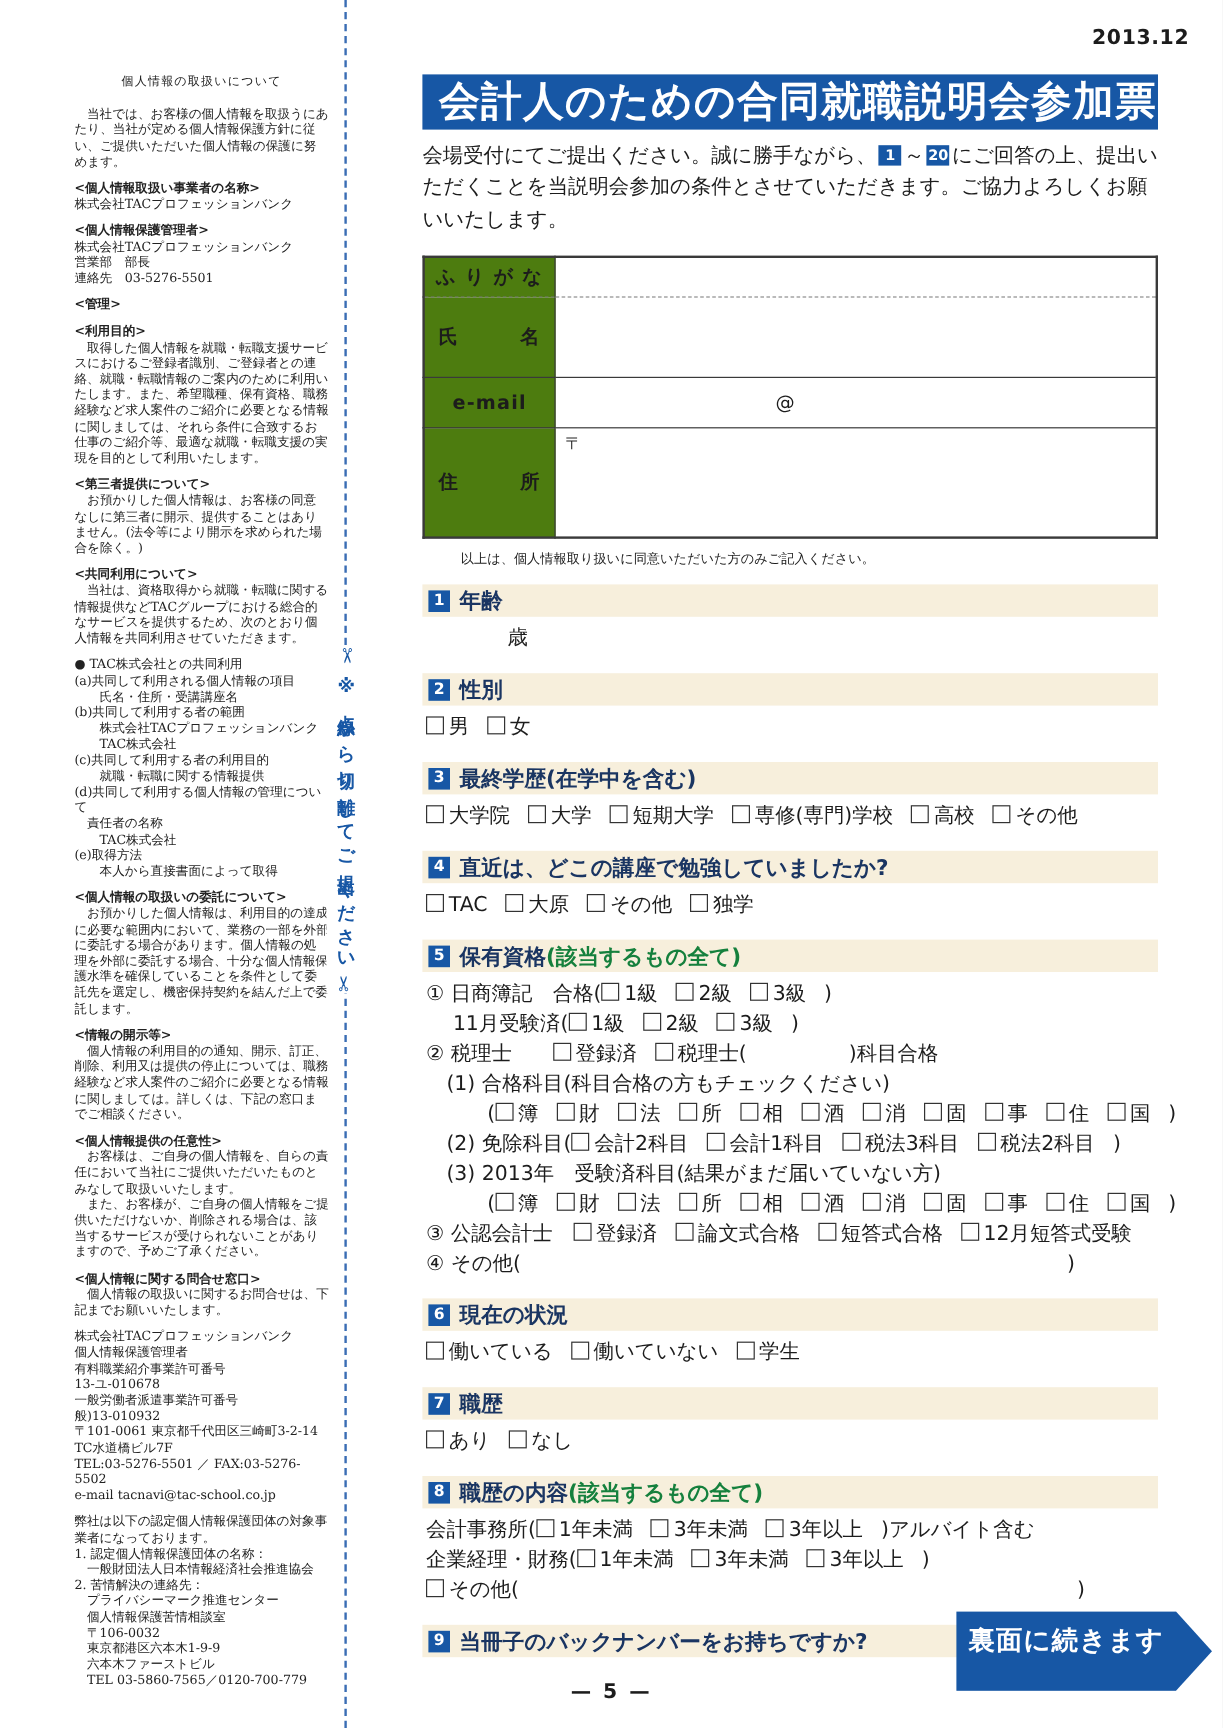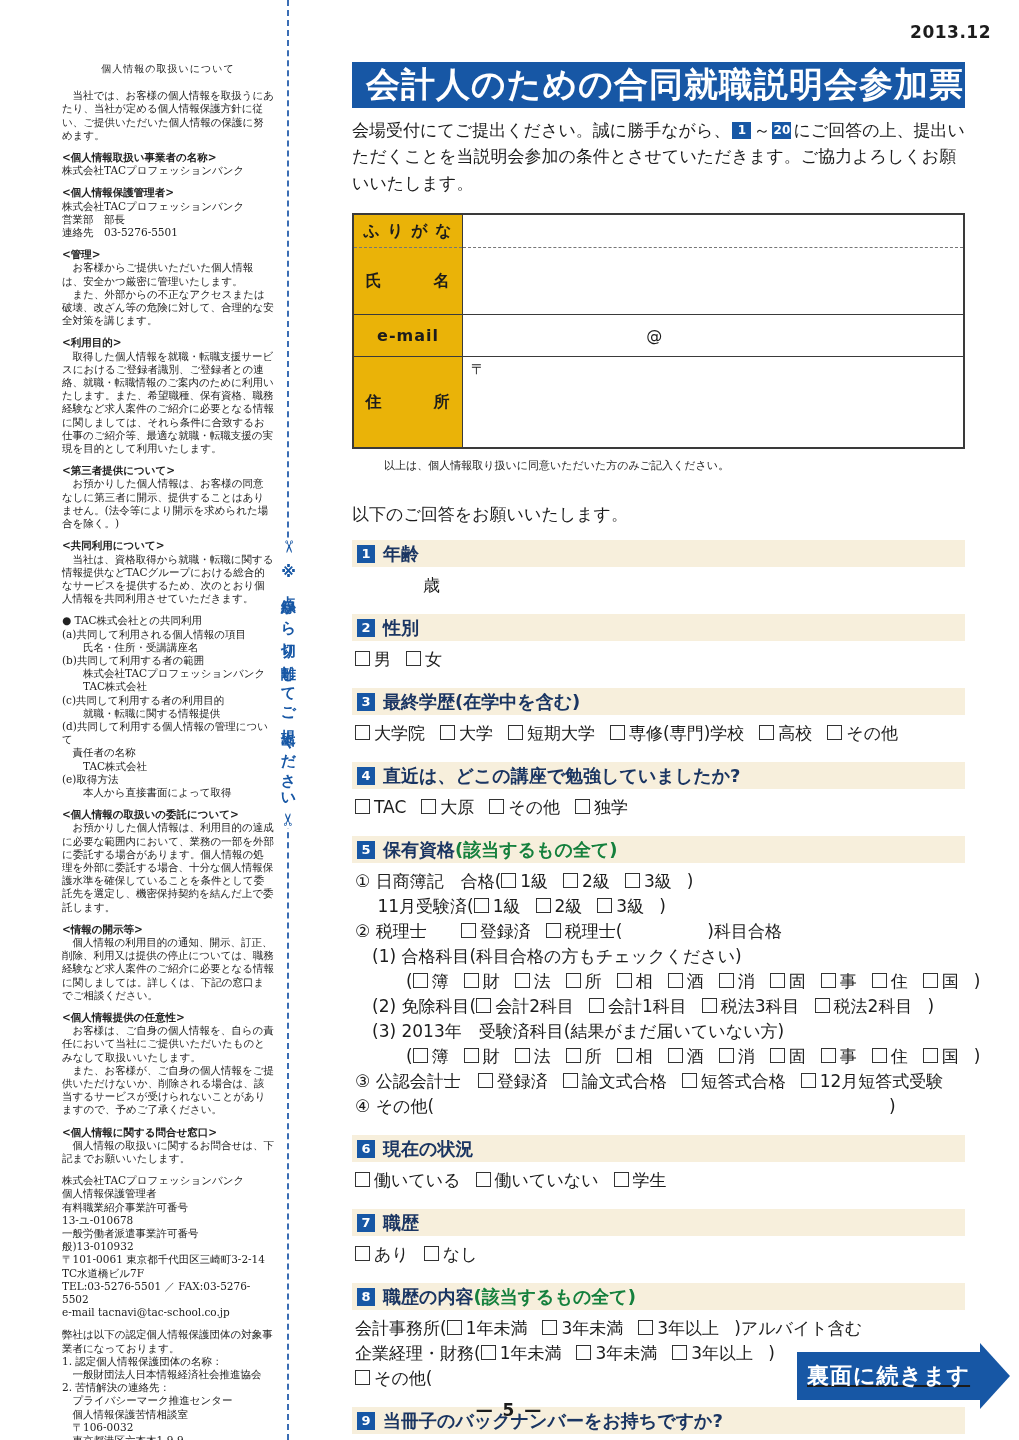--- a/index.html
+++ b/index.html
@@ -31,21 +31,21 @@
 
   .banner{background:#1757a5;color:#fff;height:46px;display:flex;align-items:center;justify-content:center;
           font-size:34px;font-weight:bold;letter-spacing:1px;padding-left:13px;}
   .intro{margin-top:9px;font-size:17px;line-height:1.55;}
   .badge{display:inline-block;background:#1757a5;color:#fff;font-size:12px;font-weight:bold;
          min-width:17px;height:17px;line-height:17px;text-align:center;vertical-align:2px;margin:0 2px;padding:0 1px;}
 
   
   table.app{border-collapse:collapse;width:613px;margin-top:7px;border:2px solid #3a3a3a;}
   table.app td{border:1.5px solid #3a3a3a;}
-  td.lbl{background:#eab308;width:106px;text-align:center;font-weight:bold;font-size:16px;letter-spacing:1px;}
+  td.lbl{background:#4d7c0f;width:106px;text-align:center;font-weight:bold;font-size:16px;letter-spacing:1px;}
   tr.r-furigana td{height:30px;border-bottom:1px dashed #777;}
   tr.r-name td{height:64px;border-top:none;}
   tr.r-email td{height:39px;}
   tr.r-address td{height:82px;}
   td.val{font-size:16px;}
   td.val-email{padding-left:30%;}
   td.val-address{vertical-align:top;padding:4px 8px;font-size:14px;}
 
   .consent-note{margin-top:9px;font-size:11px;margin-left:32px;}
   .answer-prompt{margin-top:30px;font-size:17px;}
@@ -58,21 +58,21 @@
          text-align:center;margin-right:8px;flex:0 0 auto;}
   .q-title{font-size:18px;font-weight:bold;color:#1a3562;}
   .q-title-red{font-size:18px;font-weight:bold;color:#15803d;}
   .q-line{font-size:17px;line-height:25px;margin-left:3px;white-space:nowrap;}
   .cb{margin-right:15px;display:inline-block;cursor:pointer;}
   .cb .box{display:inline-block;width:13px;height:13px;border:1.5px solid #333;background:#fff;
            vertical-align:-1px;margin-right:4px;}
   .gap{display:inline-block;}
 
   
-  .continue-arrow{position:absolute;left:797px;top:1343px;display:flex;align-items:center;text-decoration:underline;}
+  .continue-arrow{position:absolute;left:797px;top:1343px;display:flex;}
   .arrow-box{background:#1757a5;color:#fff;font-size:22px;font-weight:bold;padding:9px 10px;letter-spacing:1px;}
   .arrow-head{width:0;height:0;border-left:30px solid #1757a5;border-top:33px solid transparent;
               border-bottom:33px solid transparent;}
 
   .page-number{position:absolute;left:0;right:0;top:1400px;text-align:center;font-size:17px;font-weight:bold;letter-spacing:2px;}
 </style>
 </head>
 <body>
 
 <div class="page">
@@ -90,22 +90,20 @@
           <div class="sb-body">株式会社TACプロフェッションバンク</div>
         </div>
         <div class="sb-block">
           <div class="sb-head">&lt;個人情報保護管理者&gt;</div>
           <div class="sb-body">株式会社TACプロフェッションバンク
 営業部　部長
 連絡先　03-5276-5501</div>
         </div>
         <div class="sb-block">
           <div class="sb-head">&lt;管理&gt;</div>
-          <div class="sb-body">　お客様からご提供いただいた個人情報は、安全かつ厳密に管理いたします。
-　また、外部からの不正なアクセスまたは破壊、改ざん等の危険に対して、合理的な安全対策を講じます。</div>
         </div>
         <div class="sb-block">
           <div class="sb-head">&lt;利用目的&gt;</div>
           <div class="sb-body">　取得した個人情報を就職・転職支援サービスにおけるご登録者識別、ご登録者との連絡、就職・転職情報のご案内のために利用いたします。また、希望職種、保有資格、職務経験など求人案件のご紹介に必要となる情報に関しましては、それら条件に合致するお仕事のご紹介等、最適な就職・転職支援の実現を目的として利用いたします。</div>
         </div>
         <div class="sb-block">
           <div class="sb-head">&lt;第三者提供について&gt;</div>
           <div class="sb-body">　お預かりした個人情報は、お客様の同意なしに第三者に開示、提供することはありません。(法令等により開示を求められた場合を除く。)</div>
         </div>
         <div class="sb-block">
@@ -200,21 +198,20 @@
       </tr>
       <tr class="r-address">
         <td class="lbl">住　　　所</td>
         <td class="val val-address">〒</td>
       </tr>
     </tbody>
       </table>
 
     <div class="consent-note">以上は、個人情報取り扱いに同意いただいた方のみご記入ください。</div>
 
-    <div class="answer-prompt">以下のご回答をお願いいたします。</div>
 
     <div class="questions">
         <div class="question">
           <div class="q-bar">
             <span class="q-num">1</span>
             <span class="q-title">年齢</span>
           </div>
           <div class="q-line"><span class="t">　　　　歳</span></div>
         </div>
         <div class="question">

